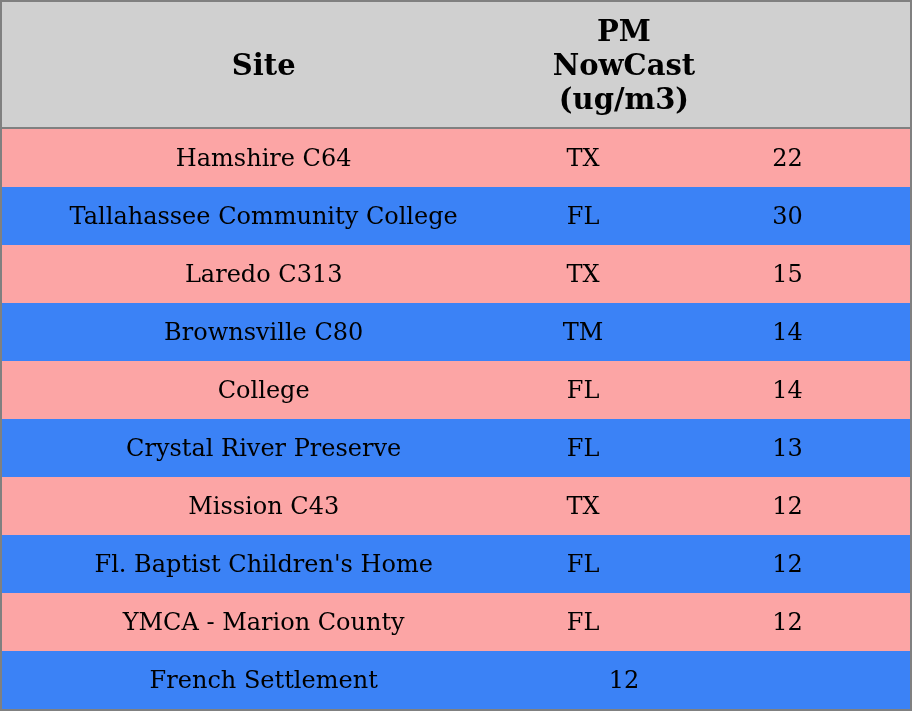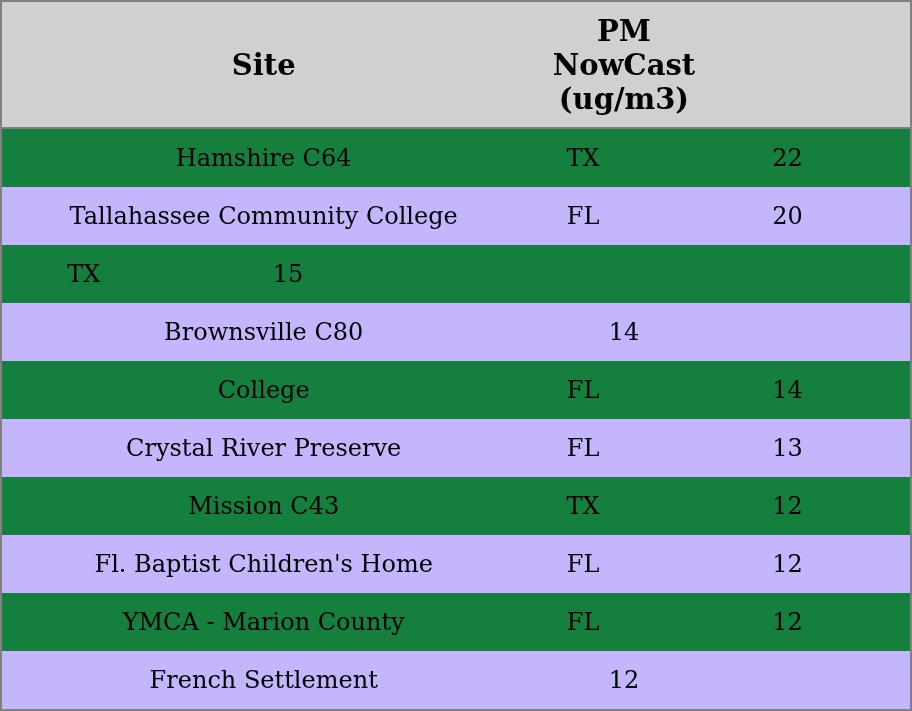--- a/index.html
+++ b/index.html
@@ -28,27 +28,28 @@
     display: flex;
     align-items: center;
     font-weight: bold;
     font-size: 29px;
     line-height: 34px;
   }
   .row {
     box-sizing: border-box;
     height: 58px;
     flex: 0 0 58px;
-    background: #c4b5fd;
+    background: #3b82f6;
     display: flex;
     align-items: center;
     font-size: 24px;
   }
   .row.striped {
-    background: #15803d;
+    background: #fca5a5;
+    justify-content: center;
   }
   .cell {
     box-sizing: border-box;
     text-align: center;
     white-space: pre-line;
     padding: 0 4px;
   }
   .cell.site  { width: 55%; padding-left: 28px; }
   .cell.state { width: 18%; }
   .cell.pm    { width: 27%; }
@@ -65,28 +66,30 @@
   </div>
   <div>
       <div class="row striped">
         <div class="cell site">Hamshire C64</div>
         <div class="cell state">TX</div>
         <div class="cell pm">22</div>
       </div>
       <div class="row">
         <div class="cell site">Tallahassee Community College</div>
         <div class="cell state">FL</div>
-        <div class="cell pm">20</div>
+        <div class="cell pm">30</div>
       </div>
       <div class="row striped">
+        <div class="cell site">Laredo C313</div>
         <div class="cell state">TX</div>
         <div class="cell pm">15</div>
       </div>
       <div class="row">
         <div class="cell site">Brownsville C80</div>
+        <div class="cell state">TM</div>
         <div class="cell pm">14</div>
       </div>
       <div class="row striped">
         <div class="cell site">College</div>
         <div class="cell state">FL</div>
         <div class="cell pm">14</div>
       </div>
       <div class="row">
         <div class="cell site">Crystal River Preserve</div>
         <div class="cell state">FL</div>

